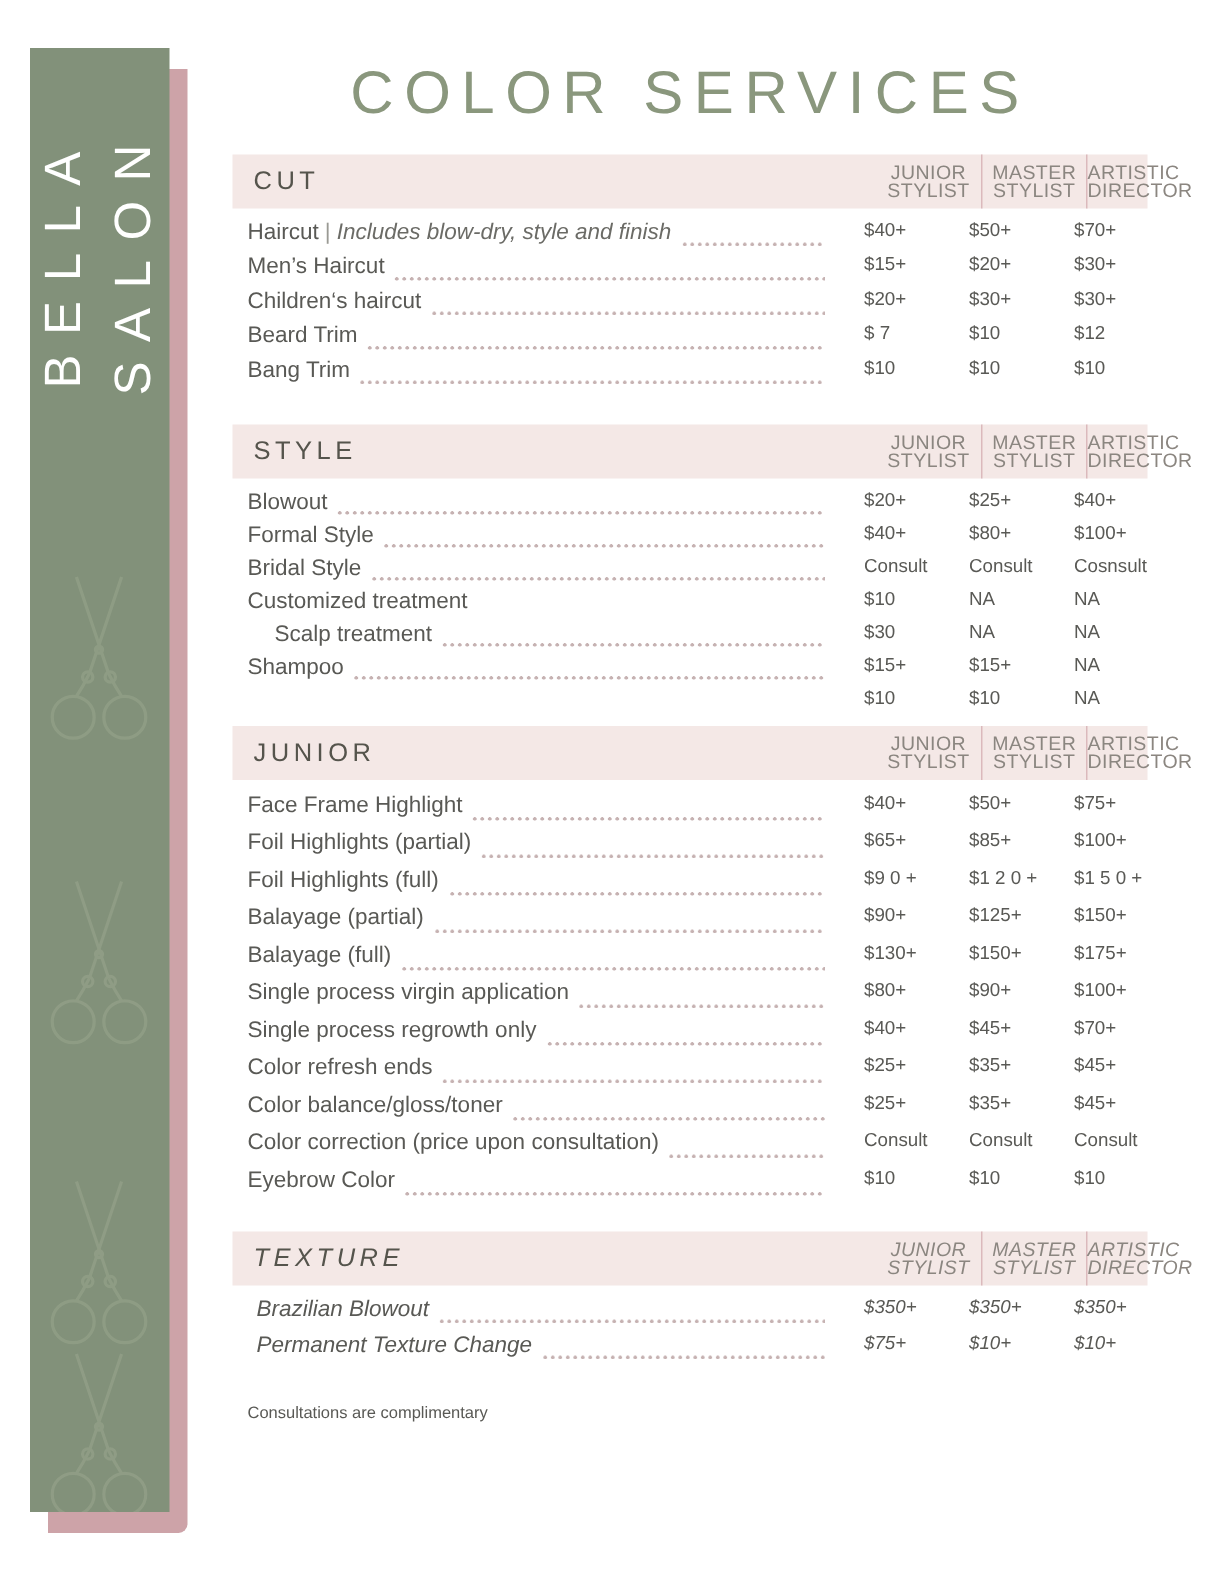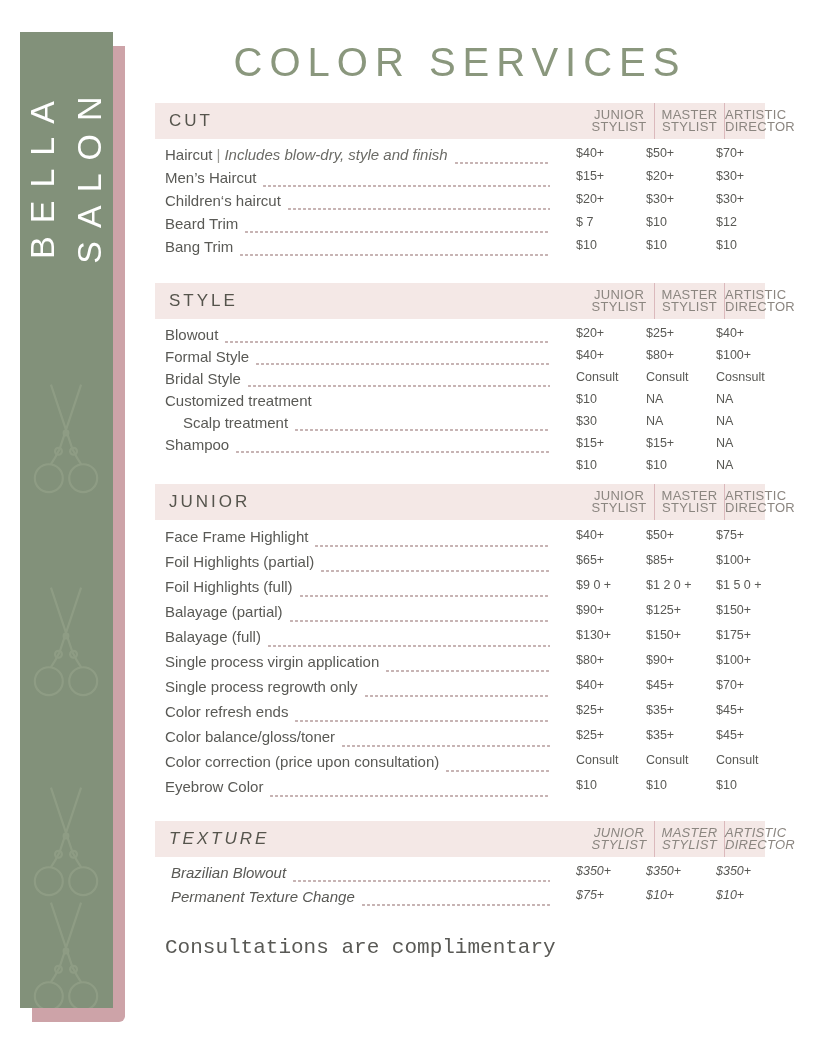--- a/index.html
+++ b/index.html
@@ -52,21 +52,21 @@
   .name .note{font-style:italic;color:#6b6b66;}
   .name .sep{color:#9a9a94;padding:0 4px;}
   .name.indent{padding-left:28px;}
   .leader{flex:1;height:4px;align-self:center;margin:8px 10px 0 6px;
           background-image:radial-gradient(circle,var(--dots) 1.1px,transparent 1.4px);
           background-size:5px 4px;background-repeat:repeat-x;background-position:0 1px;}
   .leader.hidden{visibility:hidden;}
   .price{flex:none;font-size:12.5px;text-align:left;padding-left:16px;color:var(--ink);white-space:nowrap;}
   .price.p1{width:70px;} .price.p2{width:70px;} .price.p3{width:65px;}
 
-  .footer{margin:24px 0 0 10px;font-size:21px;color:var(--ink);font-family:Liberation Mono, monospace;}
+  .footer{margin:24px 0 0 10px;font-size:11px;color:var(--ink);}
 </style>
 </head>
 <body>
 
 <div class="page">
 
   <div class="sidebar-shadow"></div>
 
   <div class="sidebar">
     <div class="brand">

